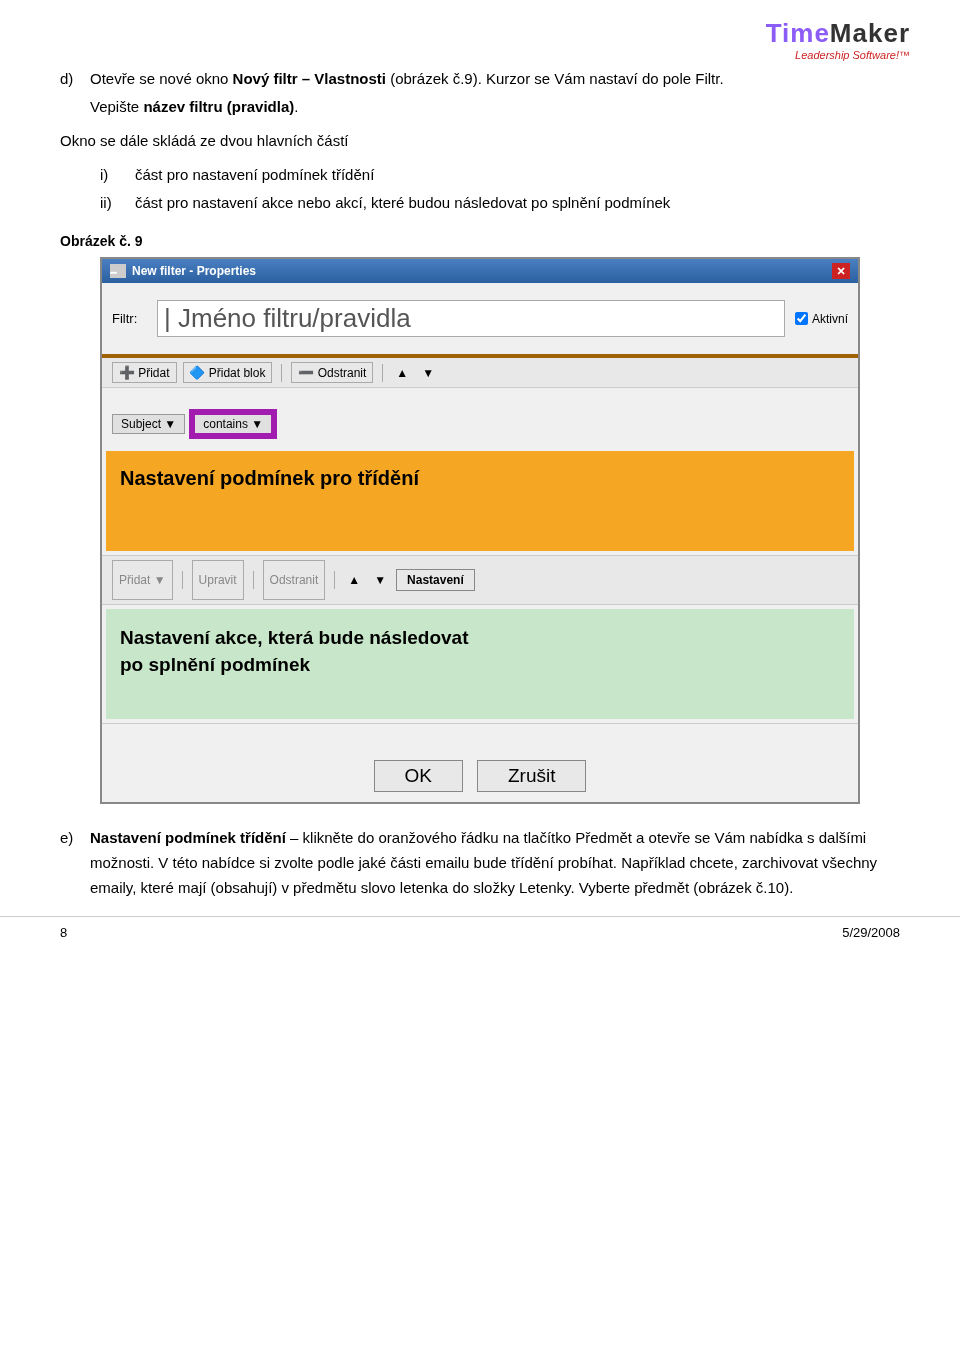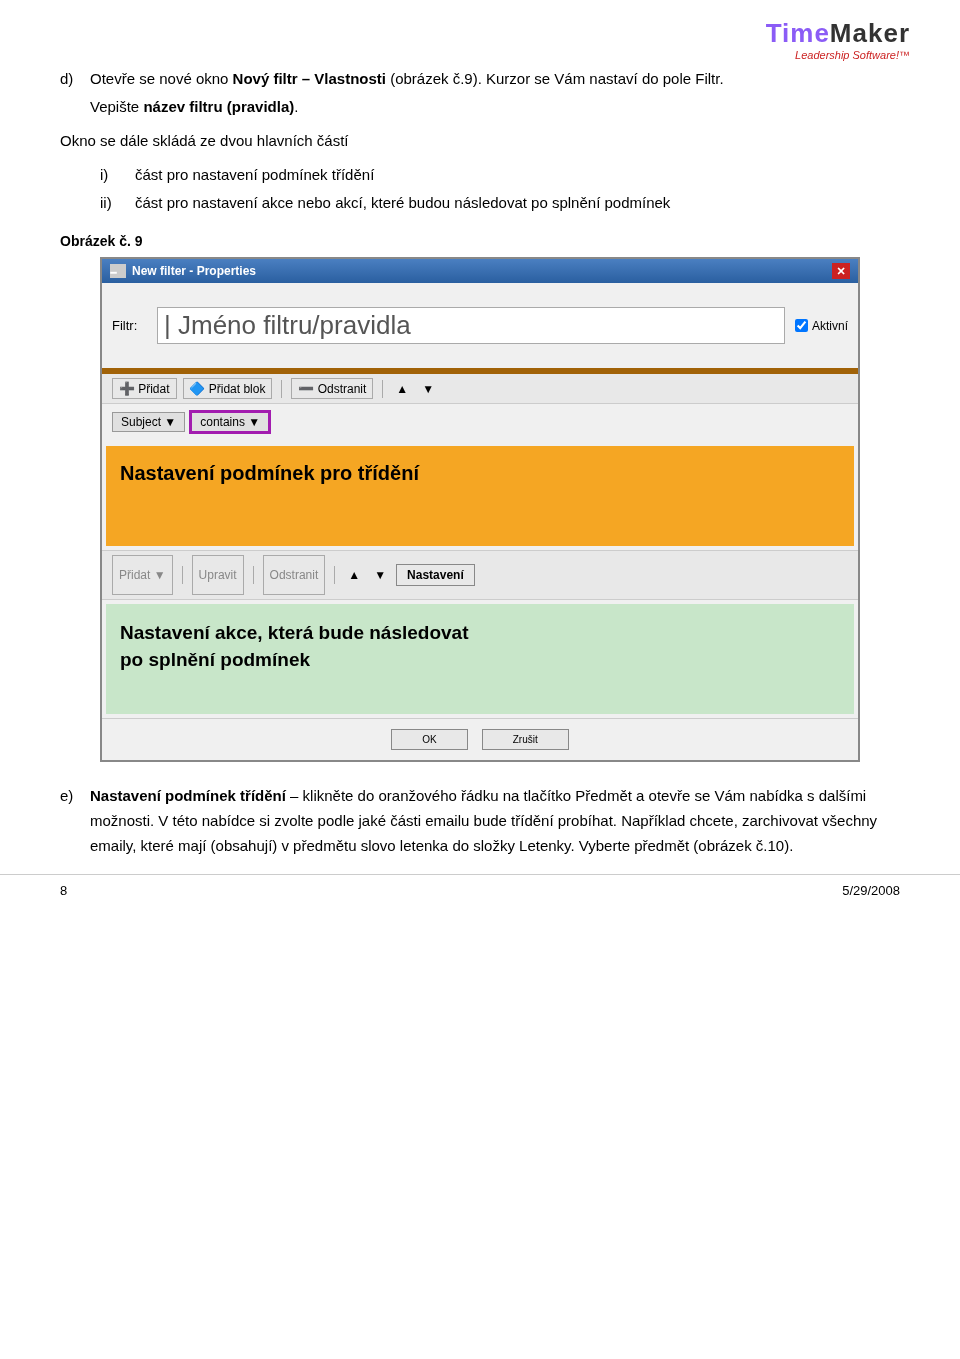--- a/index.html
+++ b/index.html
@@ -129,23 +129,23 @@
     }
 
     .dialog-body {
       padding: 0;
       background: #f0f0f0;
     }
 
     .filter-row {
       display: flex;
       align-items: center;
-      padding: 24px 10px;
+      padding: 17px 10px;
       gap: 10px;
-      border-bottom: 6px solid #a16207;
+      border-bottom: 4px solid #a16207;
     }
     .filter-label {
       font-size: 13px;
       color: #000;
       min-width: 35px;
     }
     .filter-input {
       flex: 1;
       font-size: 26px;
       border: 1px solid #aaa;
@@ -202,38 +202,39 @@
     
     .conditions-top {
       padding: 6px 10px;
       background: #f0f0f0;
     }
     .subject-row {
       display: flex;
       align-items: center;
       gap: 4px;
       margin-bottom: 6px;
+      margin-top: 15px;
     }
     .subject-btn {
       display: flex;
       align-items: center;
       gap: 2px;
       padding: 2px 8px;
       background: #e0e0e0;
       border: 1px solid #999;
       font-size: 12px;
       cursor: pointer;
     }
     .contains-btn {
       display: flex;
       align-items: center;
       gap: 2px;
       padding: 2px 8px;
       background: #e0e0e0;
-      border: 3px solid #a21caf;
+      border: 6px solid #a21caf;
       font-size: 12px;
       cursor: pointer;
     }
 
     .orange-section {
       background: #f5a623;
       margin: 0 4px 4px 4px;
       padding: 16px 14px;
       font-size: 20px;
       font-weight: bold;
@@ -283,24 +284,25 @@
 
     .dialog-footer {
       display: flex;
       justify-content: center;
       gap: 14px;
       padding: 10px;
       border-top: 1px solid #ccc;
     }
     .footer-btn {
       padding: 4px 30px;
-      font-size: 10px;
+      font-size: 19px;
       border: 1px solid #888;
       background: #e8e8e8;
       cursor: pointer;
+      margin-top: 26px;
     }
 
     
     .main-text {
       margin-top: 22px;
       line-height: 1.65;
     }
 
     .para-e {
       display: flex;

